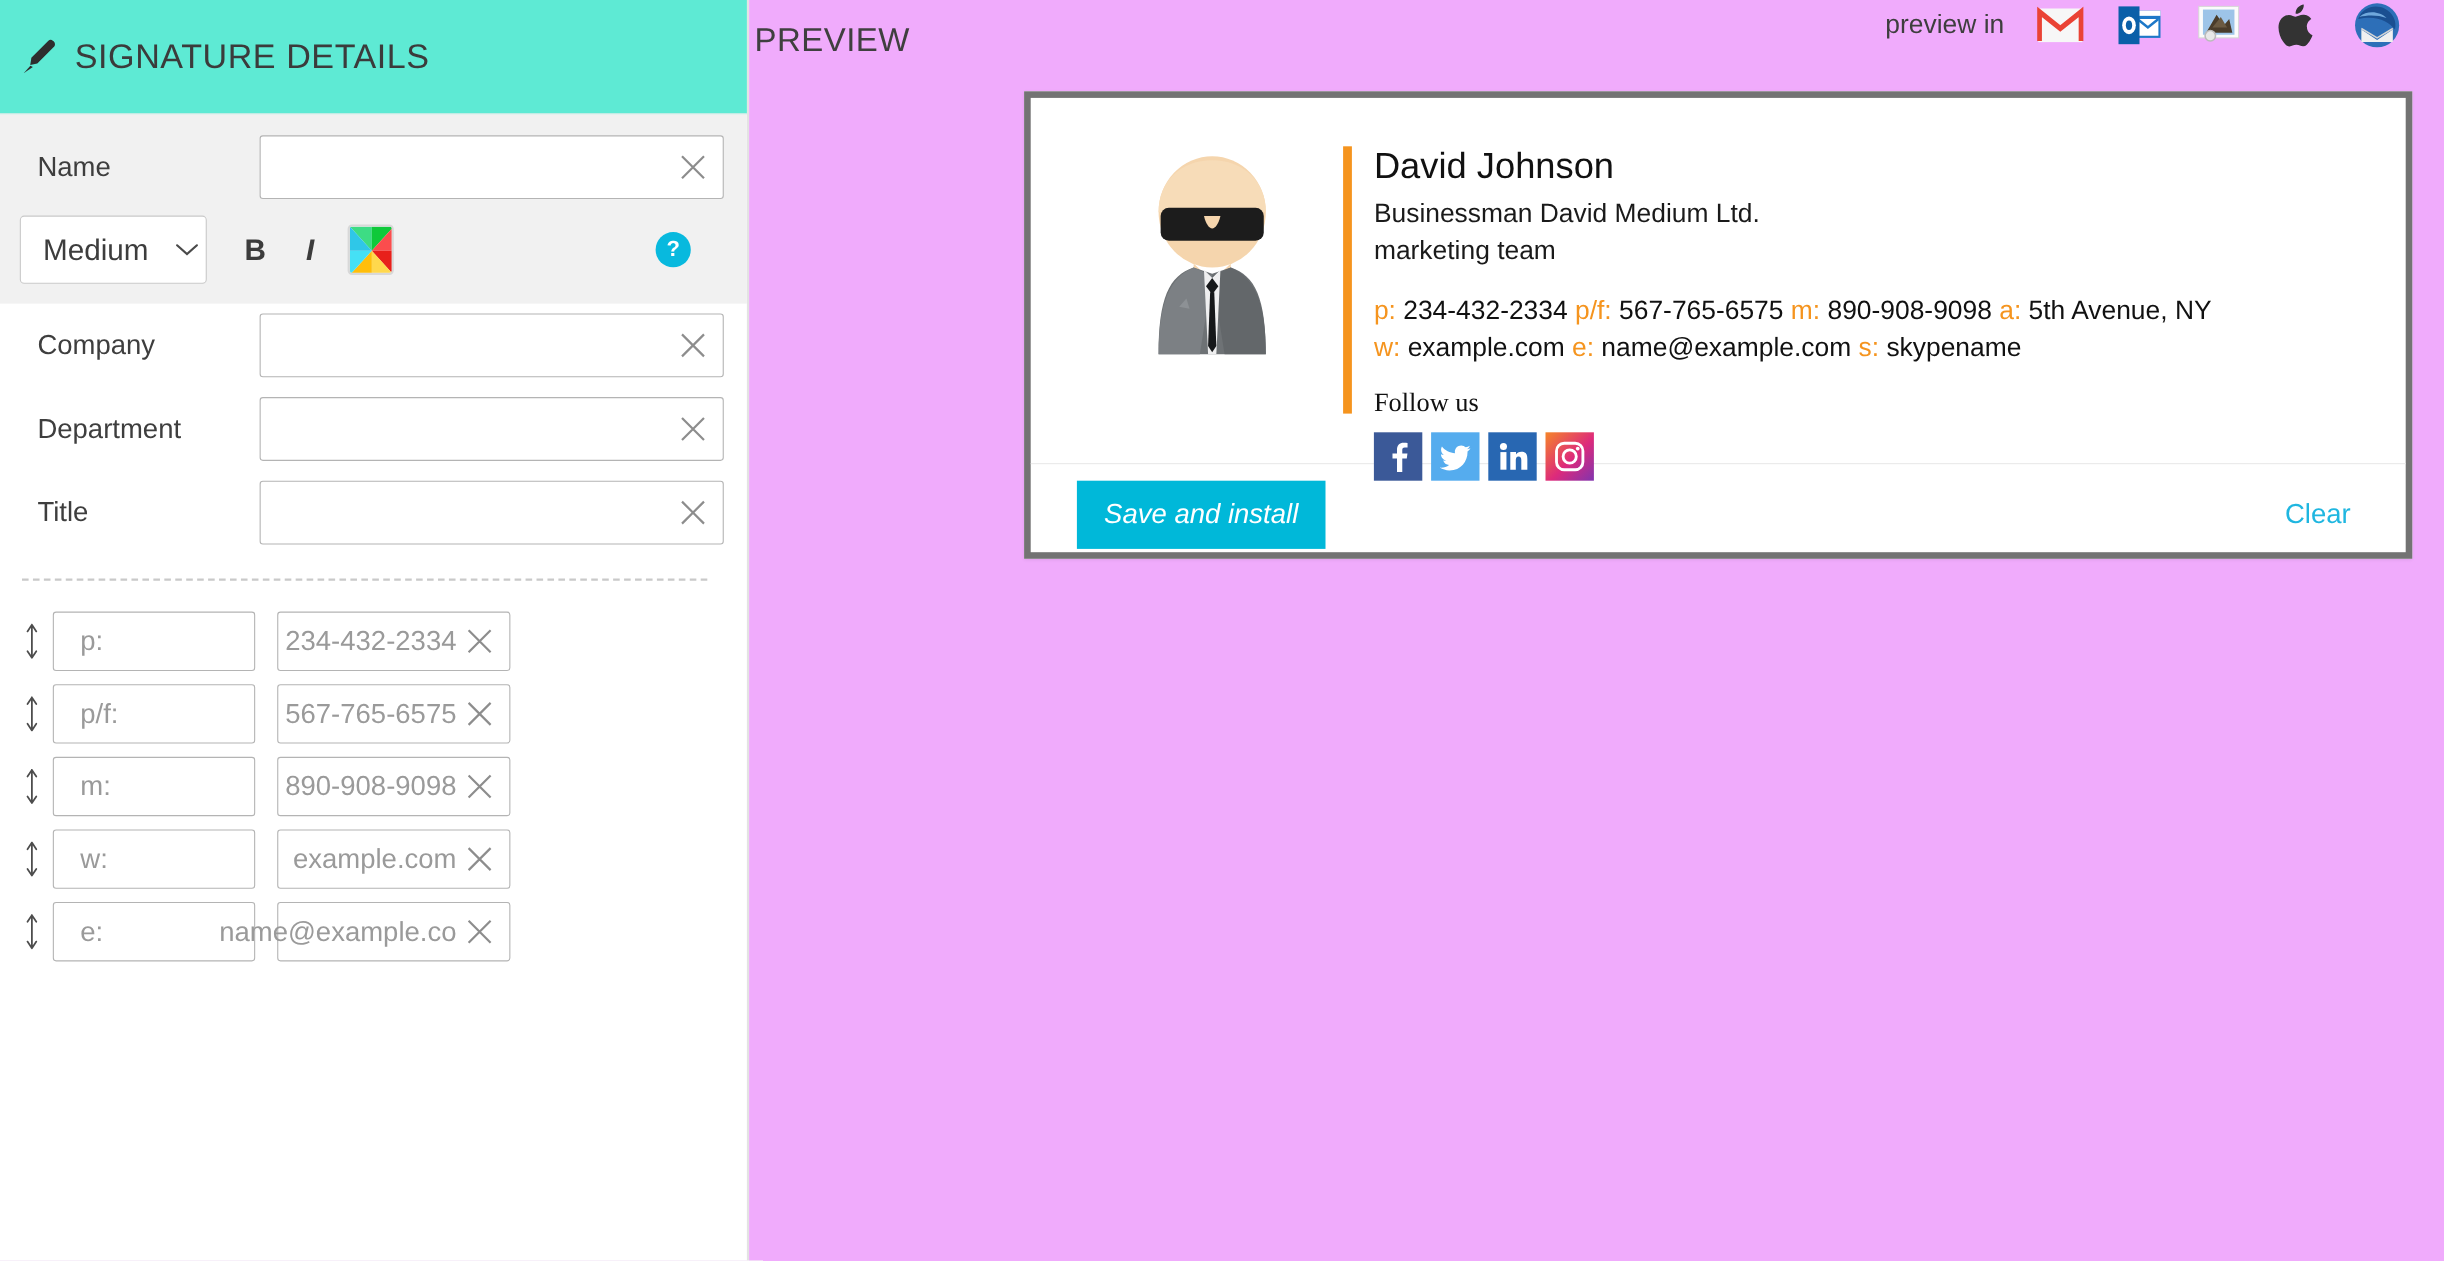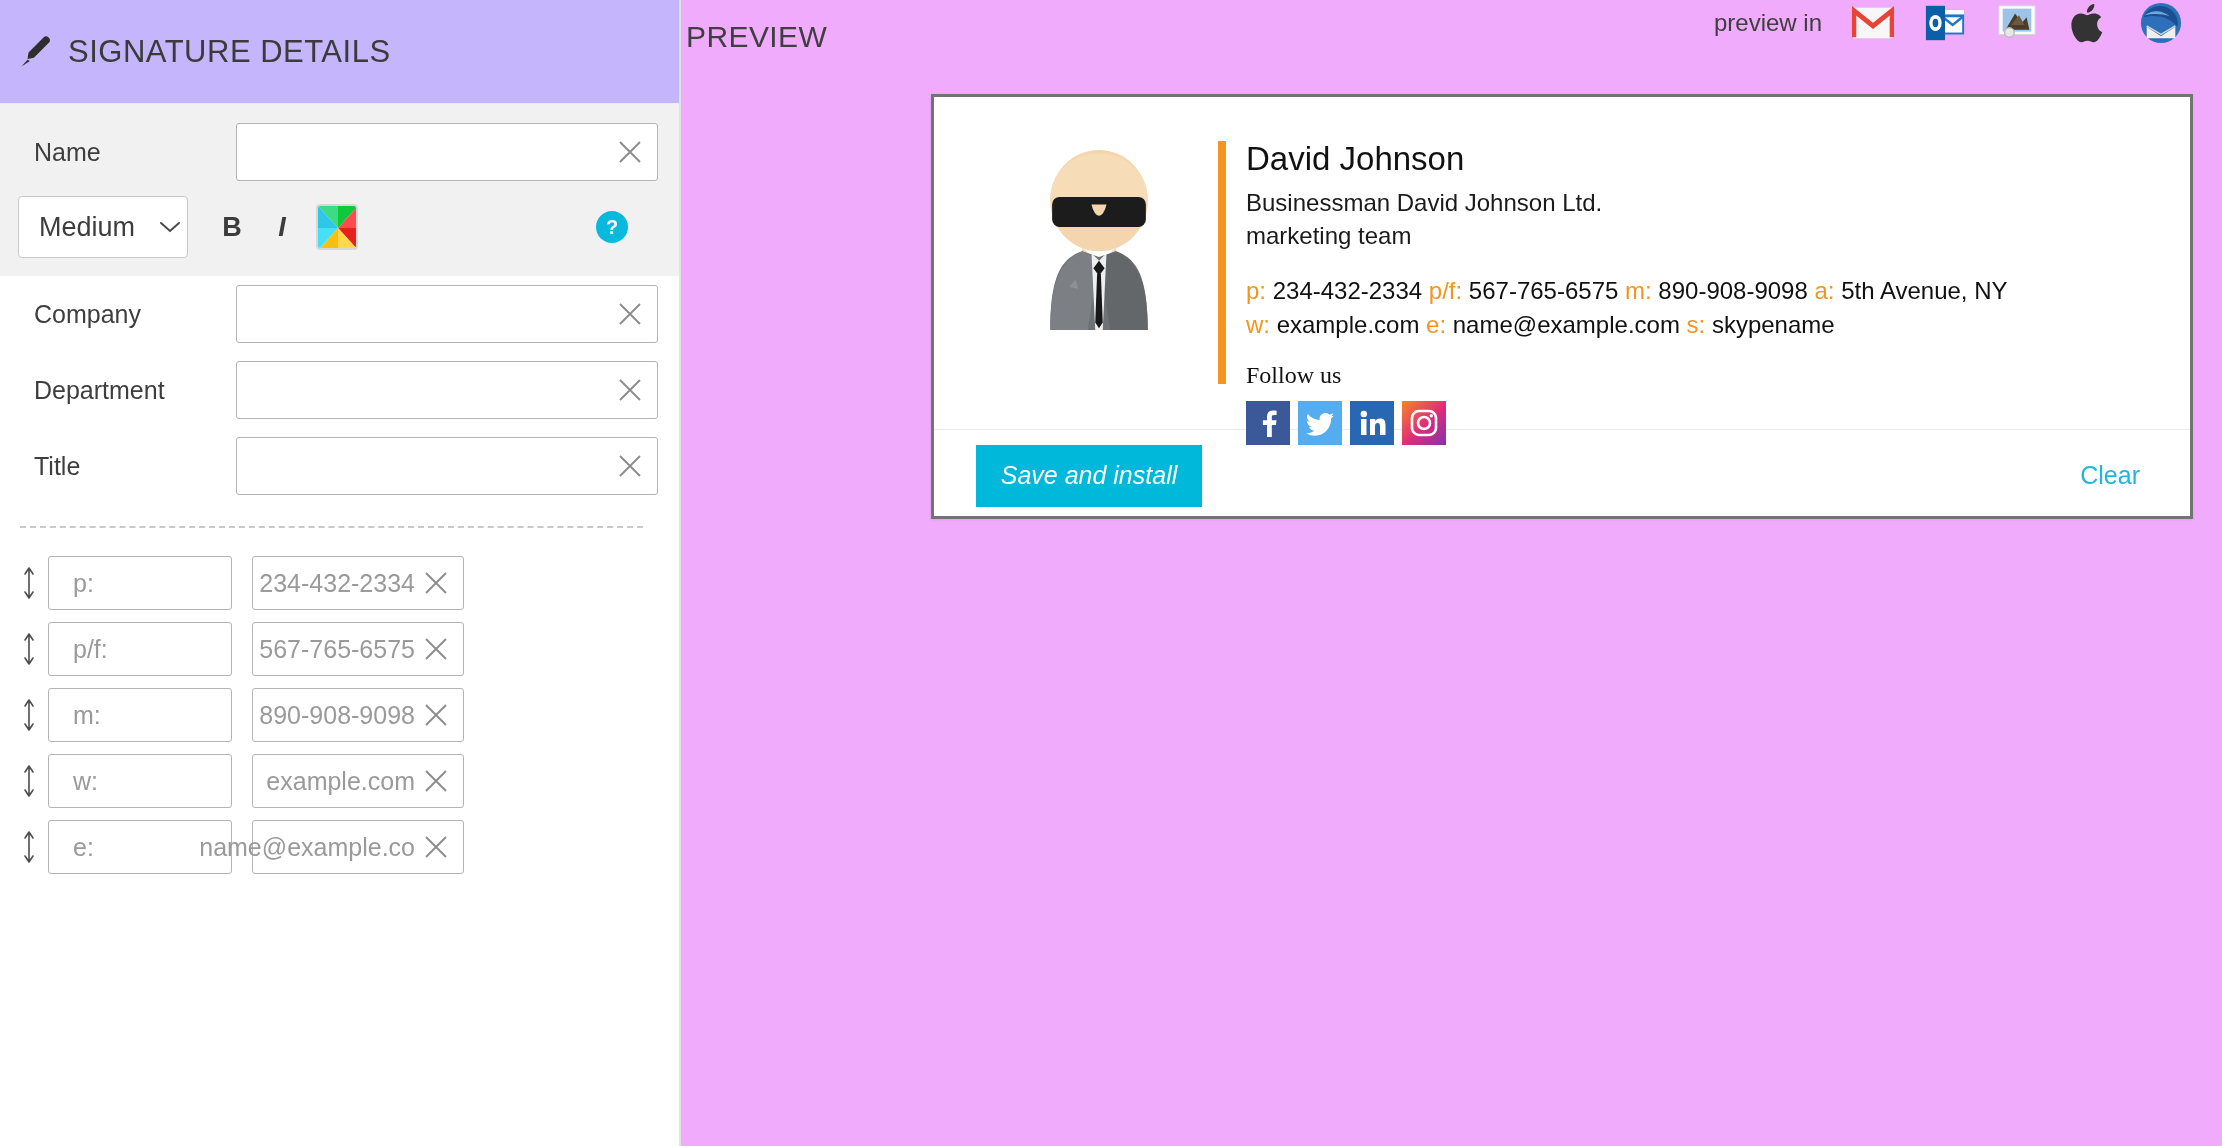--- a/index.html
+++ b/index.html
@@ -16,21 +16,21 @@
     width: 681px; height: 1146px;
     background: #ffffff;
     border-right: 2px solid #e3e3e3;
     position: relative;
     flex: none;
   }
   .panel-header {
     height: 104px;
     display: flex; align-items: center;
     padding-left: 18px;
-    background: #c4b5fd;
+    background: #5eead4;
     border-bottom: 1px solid #ededed;
   }
   .pen-icon { width: 36px; height: 36px; display:block; margin-right: 14px; }
   .panel-title {
     font-size: 31px; letter-spacing: 0.5px;
     color: #3b3b3b; font-weight: 400;
   }
 
   
   .name-block { background: #f1f1f1; padding: 10px 0 18px 0; }
@@ -123,24 +123,24 @@
   }
   .preview-in-wrap {
     position: absolute; right: 38px; top: 0px;
     display: flex; align-items: center; gap: 26px;
   }
   .preview-in-label { font-size: 24px; color: #3e3e3e; margin-right: 2px; }
   .mail-icon { width: 46px; height: 46px; display: flex; align-items: center; justify-content: center; }
 
   
   .sig-card {
-    position: absolute; left: 250px; top: 94px;
+    position: absolute; left: 250px; top: 83px;
     width: 1262px; height: 425px;
     background: #ffffff;
-    border: 3px solid #737373;
+    border: 6px solid #737373;
     box-shadow: 0 1px 3px rgba(0,0,0,0.07);
   }
   .sig-body { display: flex; padding: 44px 0 0 46px; height: 332px; }
   .avatar-wrap { width: 238px; flex: none; display:flex; justify-content:center; padding-top: 4px; }
   .sig-info { position: relative; padding-left: 28px; flex: 1; }
   .orange-bar {
     position: absolute; left: 0; top: 0; width: 8px; height: 243px;
     background: #f5941e;
   }
   .sig-name { font-size: 33px; color: #111; line-height: 1.1; margin-bottom: 10px; }
@@ -436,21 +436,21 @@
             <path d="M80 122 L74 130 L80 138 L86 130 Z" fill="#16181a"></path>
             <path d="M78 136 L82 136 L84 188 L80 194 L76 188 Z" fill="#16181a"></path>
             <path d="M48 150 L55 142 L58 152 Z" fill="#8d9195"></path>
           </svg>
         </div>
 
         <div class="sig-info">
           <div class="orange-bar"></div>
 
           <div class="sig-name">David Johnson</div>
-          <div class="sig-sub">Businessman  David Johnson Ltd.</div>
+          <div class="sig-sub">Businessman  David Medium Ltd.</div>
           <div class="sig-sub">marketing team</div>
 
           <div class="sig-contact">
             <div>
               <span class="ck">p:</span>
               <span>234-432-2334</span>
               <span class="ck">p/f:</span>
               <span>567-765-6575</span>
               <span class="ck">m:</span>
               <span>890-908-9098</span>

